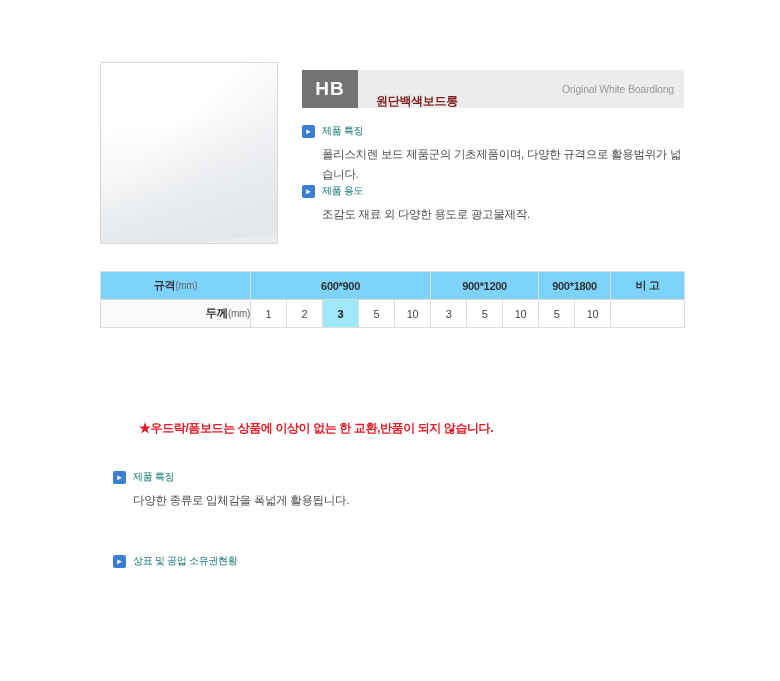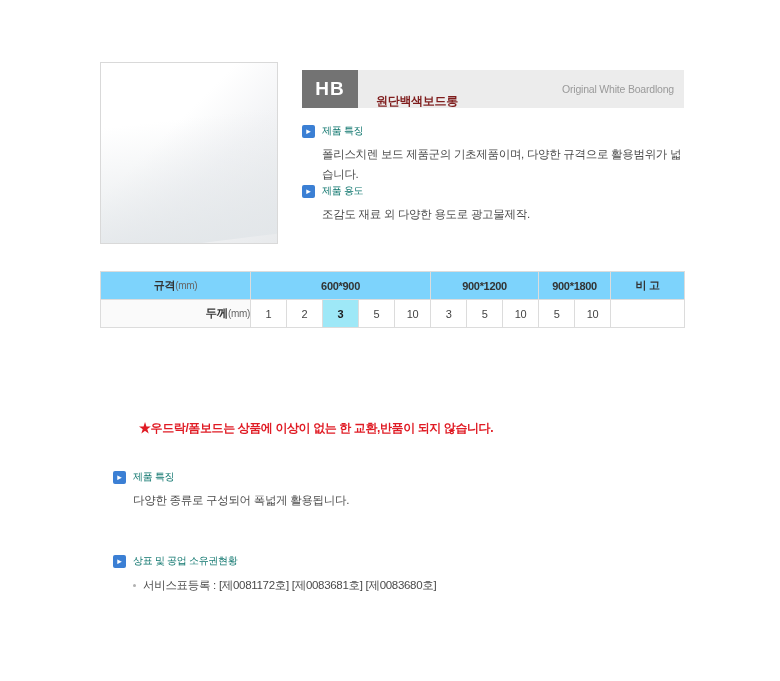--- a/index.html
+++ b/index.html
@@ -299,27 +299,26 @@
   </table>
 
   <div class="notice">★우드락/폼보드는 상품에 이상이 없는 한 교환,반품이 되지 않습니다.</div>
 
   <div class="bot-sec sec-feature2">
     <div class="sec-head">
       <span class="blue-sq">▸</span>
       <span class="sec-title">제품 특징</span>
     </div>
     <div class="sec-body">
-      <div>다양한 종류로 구성되어 폭넓게 활용됩니다.</div>
+      <div>다양한 종류로 입체감을 폭넓게 활용됩니다.</div>
     </div>
   </div>
 
   <div class="bot-sec sec-trademark">
     <div class="sec-head">
       <span class="blue-sq">▸</span>
       <span class="sec-title">상표 및 공업 소유권현황</span>
     </div>
     <ul class="bullet-list">
-      <li>서비스표등록 : [제0081172호] [제0083681호] [제0083680호]</li>
     </ul>
   </div>
 
 </div>
 
 </body></html>

